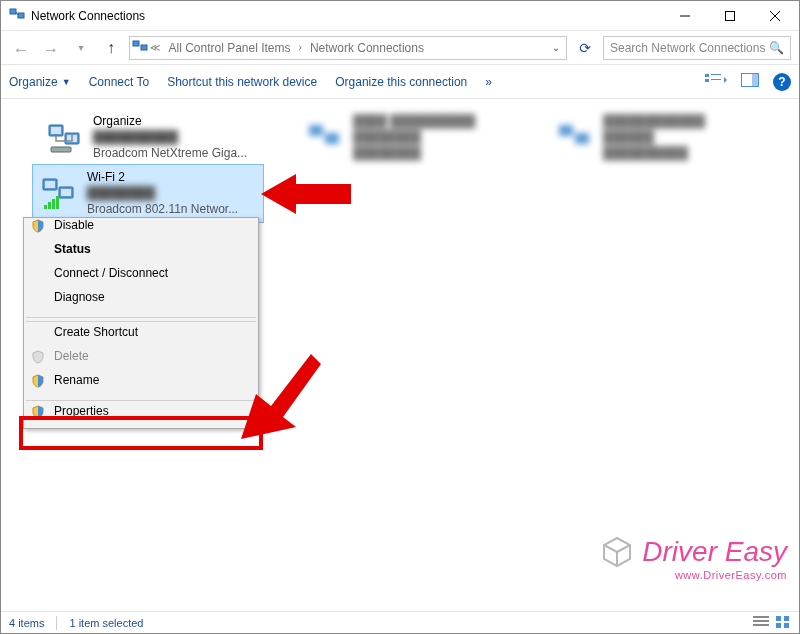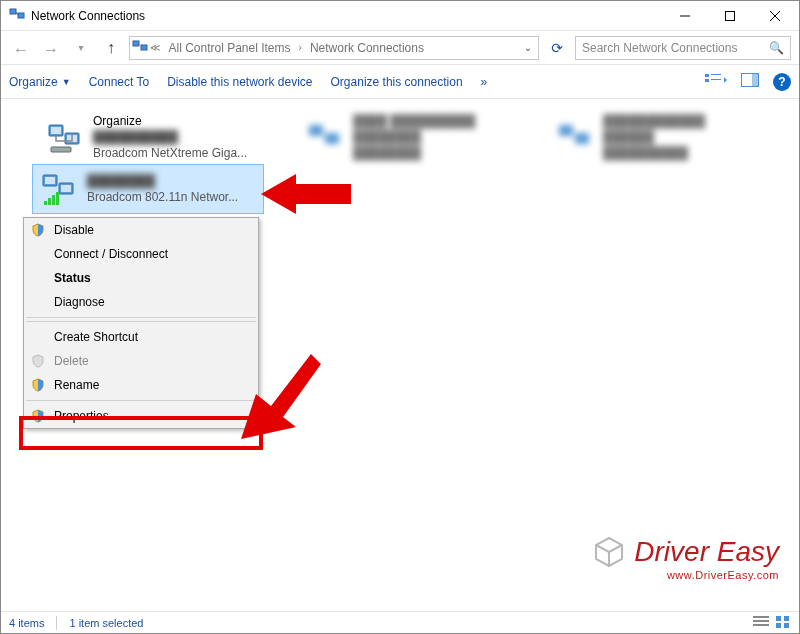--- a/index.html
+++ b/index.html
@@ -11,48 +11,48 @@
   .win-btn { width: 45px; height: 29px; display: flex; align-items: center; justify-content: center; font-size: 12px; color: #333; }
   .nav-row { height: 34px; display: flex; align-items: center; padding: 0 8px; gap: 6px; border-bottom: 1px solid #e5e5e5; }
   .nav-arrow { width: 24px; height: 24px; display:flex; align-items:center; justify-content:center; color:#999; font-size:16px; }
   .nav-arrow.enabled { color:#333; }
   .breadcrumb-bar { flex: 1; height: 24px; border: 1px solid #c8c8c8; display: flex; align-items: center; padding: 0 2px; font-size: 12px; gap: 2px; }
   .crumb { padding: 0 6px; display:flex; align-items:center; height:100%; color:#737373; }
   .crumb-sep { color:#777; font-size:10px; }
   .breadcrumb-spacer { flex:1; }
   .dropdown-toggle { width:16px; text-align:center; color:#555; font-size:10px; }
   .refresh-btn { width:24px; height:24px; display:flex; align-items:center; justify-content:center; color:#1a4ea0; font-size:14px; }
-  .search-box { width: 216px; height: 24px; border: 1px solid #c8c8c8; display: flex; align-items: center; padding: 0 6px; font-size: 12px; color:#888; position:relative; }
+  .search-box { width: 188px; height: 24px; border: 1px solid #c8c8c8; display: flex; align-items: center; padding: 0 6px; font-size: 12px; color:#888; position:relative; }
   .search-box .mag { margin-left:auto; color:#888; }
   .command-bar { height: 34px; border-bottom: 1px solid #e5e5e5; display: flex; align-items: center; padding: 0 8px; font-size: 12px; gap: 18px; }
   .cmd { color:#1a4ea0; display:flex; align-items:center; gap:4px; }
   .cmd .caret { font-size:9px; color:#1a4ea0; }
   .cmd-right { margin-left:auto; display:flex; align-items:center; gap:14px; }
   .help-icon { width:18px;height:18px;border-radius:50%;background:#0b67c3;color:#fff;display:flex;align-items:center;justify-content:center;font-size:12px;font-weight:bold; }
   .content { position: relative; height: calc(100% - 30px - 34px - 34px - 22px); overflow:hidden; }
   .adapter { position:absolute; display:flex; align-items:center; gap:8px; width:230px; padding:4px 6px; }
   .adapter .icon { width:40px; height:40px; display:flex; align-items:center; justify-content:center; }
   .adapter .texts { font-size:12px; line-height:1.35; }
   .adapter .t1 { color:#000; }
   .adapter .t2 { color:#555; }
   .adapter .t3 { color:#555; white-space:nowrap; overflow:hidden; text-overflow:ellipsis; max-width:160px; }
   .adapter.selected { background:#cde8ff; outline:1px solid #7abdff; }
   .blur-box { filter: blur(3px); color:#777; }
   .context-menu { position:absolute; left:22px; top:216px; width:236px; background:#f2f2f2; border:1px solid #aaa; box-shadow:2px 2px 4px rgba(0,0,0,0.25); font-size:12px; }
-  .menu-item { height:24px; display:flex; align-items:center; padding:0 10px 0 30px; position:relative; color:#000; }
+  .menu-item { height:24px; display:flex; align-items:flex-start; padding:0 10px 0 30px; position:relative; color:#000; }
   .menu-item.disabled { color:#888; }
   .menu-item.bold { font-weight:bold; }
   .menu-sep { height:1px; background:#d0d0d0; margin:3px 2px; }
   .shield { position:absolute; left:6px; width:16px; height:16px; display:flex; align-items:center; justify-content:center; }
   .red-box { position:absolute; left:18px; top:414px; width:244px; height:34px; border:4px solid #e30000; pointer-events:none; }
   .arrow-shape { position:absolute; fill:#e30000; }
   .statusbar { position:absolute; bottom:0; left:0; right:0; height:22px; border-top:1px solid #e5e5e5; display:flex; align-items:center; padding:0 8px; font-size:11px; color:#1a4ea0; gap:12px; }
   .status-sep { width:1px; height:14px; background:#ccc; }
   .status-right { margin-left:auto; display:flex; gap:6px; color:#666; }
-  .watermark { position:absolute; right:20px; bottom:30px; text-align:right; color:#b91c1c; pointer-events:none; }
+  .watermark { position:absolute; right:12px; bottom:30px; text-align:right; color:#ec4899; pointer-events:none; }
   .watermark .big { font-size:28px; font-style:italic; font-weight:300; display:flex; align-items:center; gap:8px; justify-content:flex-end; }
   .watermark .small { font-size:11px; letter-spacing:0.5px; }
   .net-icon svg { width:36px; height:36px; }
 </style>
 </head>
 <body>
 
 <div class="window">
 
   <div class="titlebar">
@@ -107,21 +107,21 @@
       <span class="mag">🔍</span>
     </div>
   </div>
 
   <div class="command-bar">
     <span class="cmd">
         <span>Organize</span>
         <span class="caret">▼</span>
       </span>
     <span class="cmd">Connect To</span>
-    <span class="cmd">Disable this network device</span>
+    <span class="cmd">Shortcut this network device</span>
     <span class="cmd">Organize this connection</span>
     <span class="cmd">»</span>
     <div class="cmd-right">
       <span><svg width="22" height="14">
             <rect x="0" y="1" width="4" height="3" fill="#4a90d9"></rect>
             <rect x="6" y="1" width="10" height="1" fill="#4a90d9"></rect>
             <rect x="0" y="6" width="4" height="3" fill="#4a90d9"></rect>
             <rect x="6" y="6" width="10" height="1" fill="#4a90d9"></rect>
             <path d="M19 4 L22 7 L19 10" fill="#4a90d9"></path>
           </svg></span>
@@ -188,40 +188,41 @@
             <rect x="18" y="12" width="14" height="11" rx="1" fill="#5b9bd5" stroke="#2e6da4"></rect>
             <rect x="4" y="6" width="10" height="7" fill="#cfe5f7"></rect>
             <rect x="20" y="14" width="10" height="7" fill="#cfe5f7"></rect>
         <rect x="3" y="30" width="3" height="4" fill="#2ecc40"></rect>
             <rect x="7" y="27" width="3" height="7" fill="#2ecc40"></rect>
             <rect x="11" y="24" width="3" height="10" fill="#2ecc40"></rect>
             <rect x="15" y="21" width="3" height="13" fill="#2ecc40"></rect>
           </svg>
       </div>
       <div class="texts">
+        <div class="t1">Wi-Fi 2</div>
         <div class="t2 blur-box">████████</div>
         <div class="t3">Broadcom 802.11n Networ...</div>
       </div>
     </div>
 
     <div class="context-menu" style="top:118px;">
       <div class="menu-item">
         <span class="shield">
             <svg width="14" height="14" viewBox="0 0 14 14">
               <path d="M7 1 L12 3 V7 C12 10 9 13 7 13 C5 13 2 10 2 7 V3 Z" fill="#f6c94b" stroke="#c09020"></path>
               <path d="M7 1 L12 3 V7 C12 10 9 13 7 13 V1 Z" fill="#4a90d9"></path>
             </svg>
           </span>
         <span>Disable</span>
       </div>
-      <div class="menu-item">
-          <span>Connect / Disconnect</span>
-        </div>
       <div class="menu-item bold">
           <span>Status</span>
+        </div>
+      <div class="menu-item">
+          <span>Connect / Disconnect</span>
         </div>
       <div class="menu-item">
           <span>Diagnose</span>
         </div>
       <div class="menu-sep"></div>
       <div class="menu-sep"></div>
       <div class="menu-item">
           <span>Create Shortcut</span>
         </div>
       <div class="menu-item disabled">

